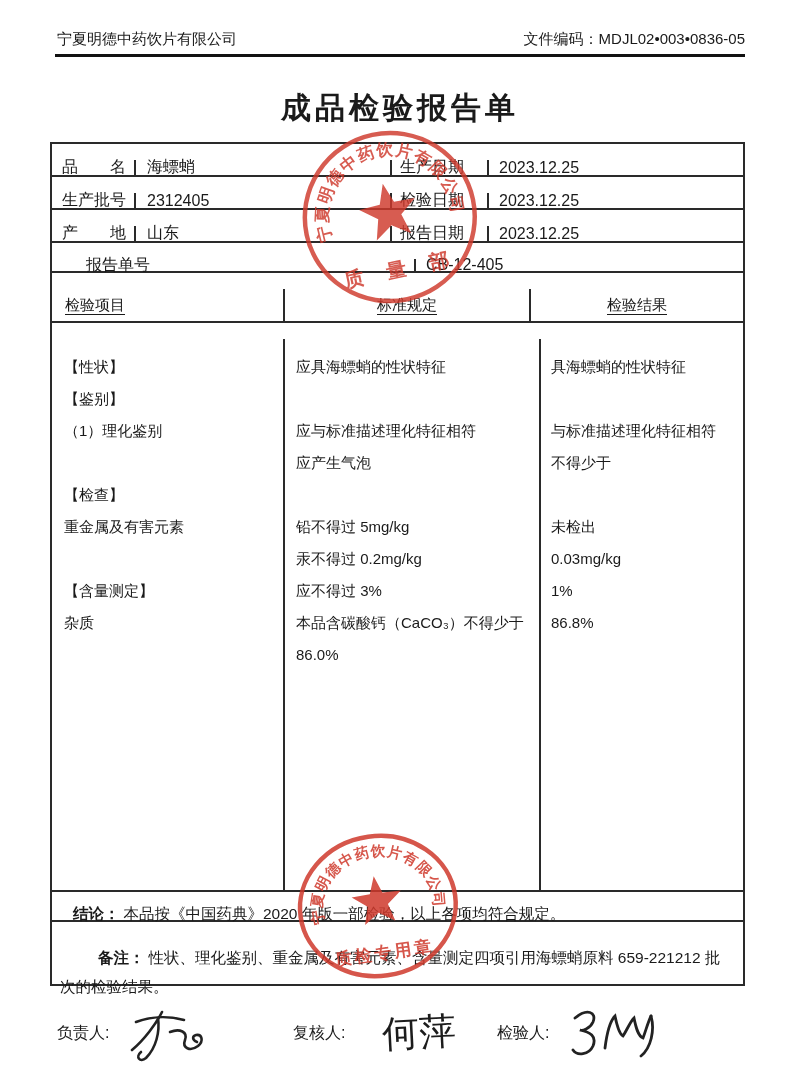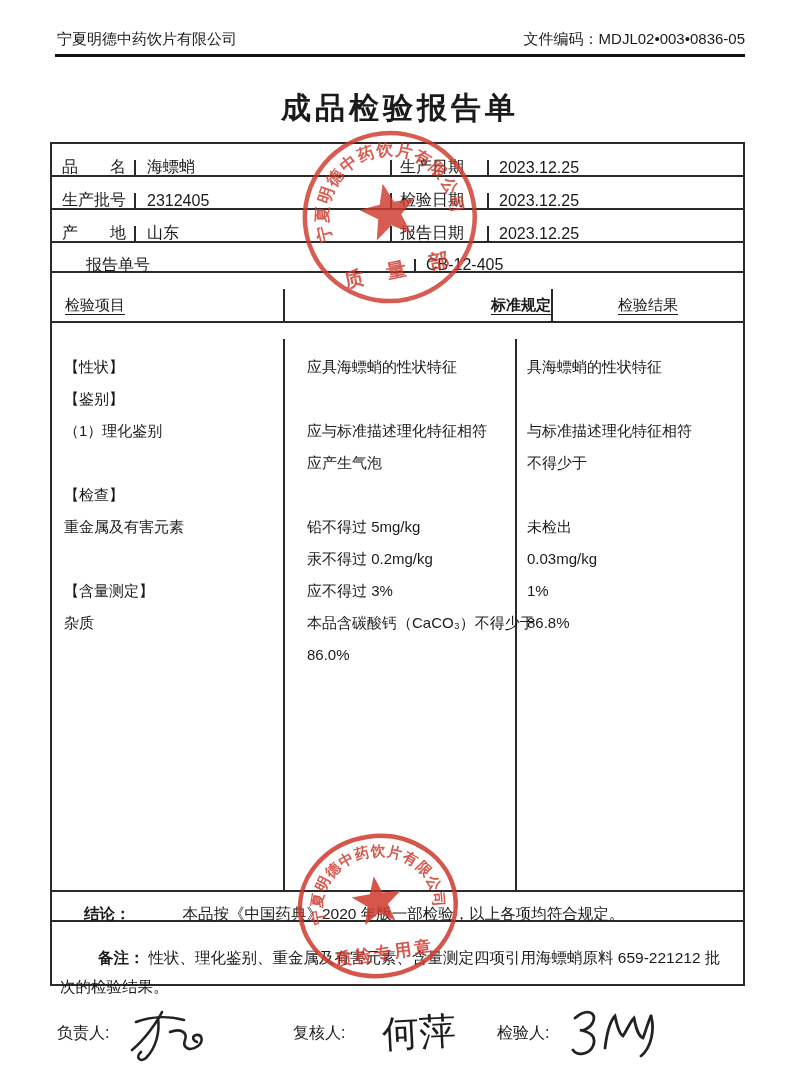--- a/index.html
+++ b/index.html
@@ -27,31 +27,31 @@
   .r-info .c1{width:84px;padding-left:10px;}
   .r-info .c2{width:256px;padding-left:11px;}
   .r-info .c3{width:97px;padding-left:8px;}
   .r-info .c4{flex:1;padding-left:10px;}
   .r-report{height:30px;font-size:16px;padding-left:24px;}
   .r-report .c1{width:340px;padding-left:10px;}
   .r-report .c2{flex:1;padding-left:10px;}
   .r-colhead{height:50px;font-size:15px;}
   .r-colhead .cell{align-items:flex-start;padding-top:7px;}
   .r-colhead .c1{width:233px;padding-left:13px;}
-  .r-colhead .c2{width:268px;justify-content:flex-end;font-weight:bold;}
+  .r-colhead .c2{width:246px;justify-content:center;}
   .r-colhead .c3{flex:1;justify-content:center;}
   .r-colhead span{text-decoration:underline;text-underline-offset:4px;}
   .r-body{height:569px;font-size:15px;}
   .r-body .cell{display:block;padding-top:12px;}
   .r-body .c1{width:233px;padding-left:12px;}
-  .r-body .c2{width:232px;padding-left:22px;}
+  .r-body .c2{width:256px;padding-left:11px;}
   .r-body .c3{flex:1;padding-left:10px;}
   .bline{height:32px;line-height:32px;white-space:nowrap;}
   .r-concl{height:30px;font-size:15.5px;}
-  .r-concl .c1{flex:1;padding-left:32px;border-right:none;gap:48px;}
+  .r-concl .c1{flex:1;padding-left:21px;border-right:none;}
   .r-concl b{font-weight:bold;margin-right:4px;}
   .r-remark{height:62px;font-size:15.5px;}
   .r-remark .c1{flex:1;display:block;padding:5px 12px 0 8px;border-right:none;}
   .r-remark p{margin:0;text-indent:38px;line-height:29px;}
   .r-remark b{font-weight:bold;margin-right:4px;}
 
   
   .stamp{position:absolute;pointer-events:none;}
   .stamp-top{left:300px;top:127px;transform:rotate(-12deg);opacity:.82;}
   .stamp-bottom{left:296px;top:832px;transform:rotate(-8deg);opacity:.85;}

